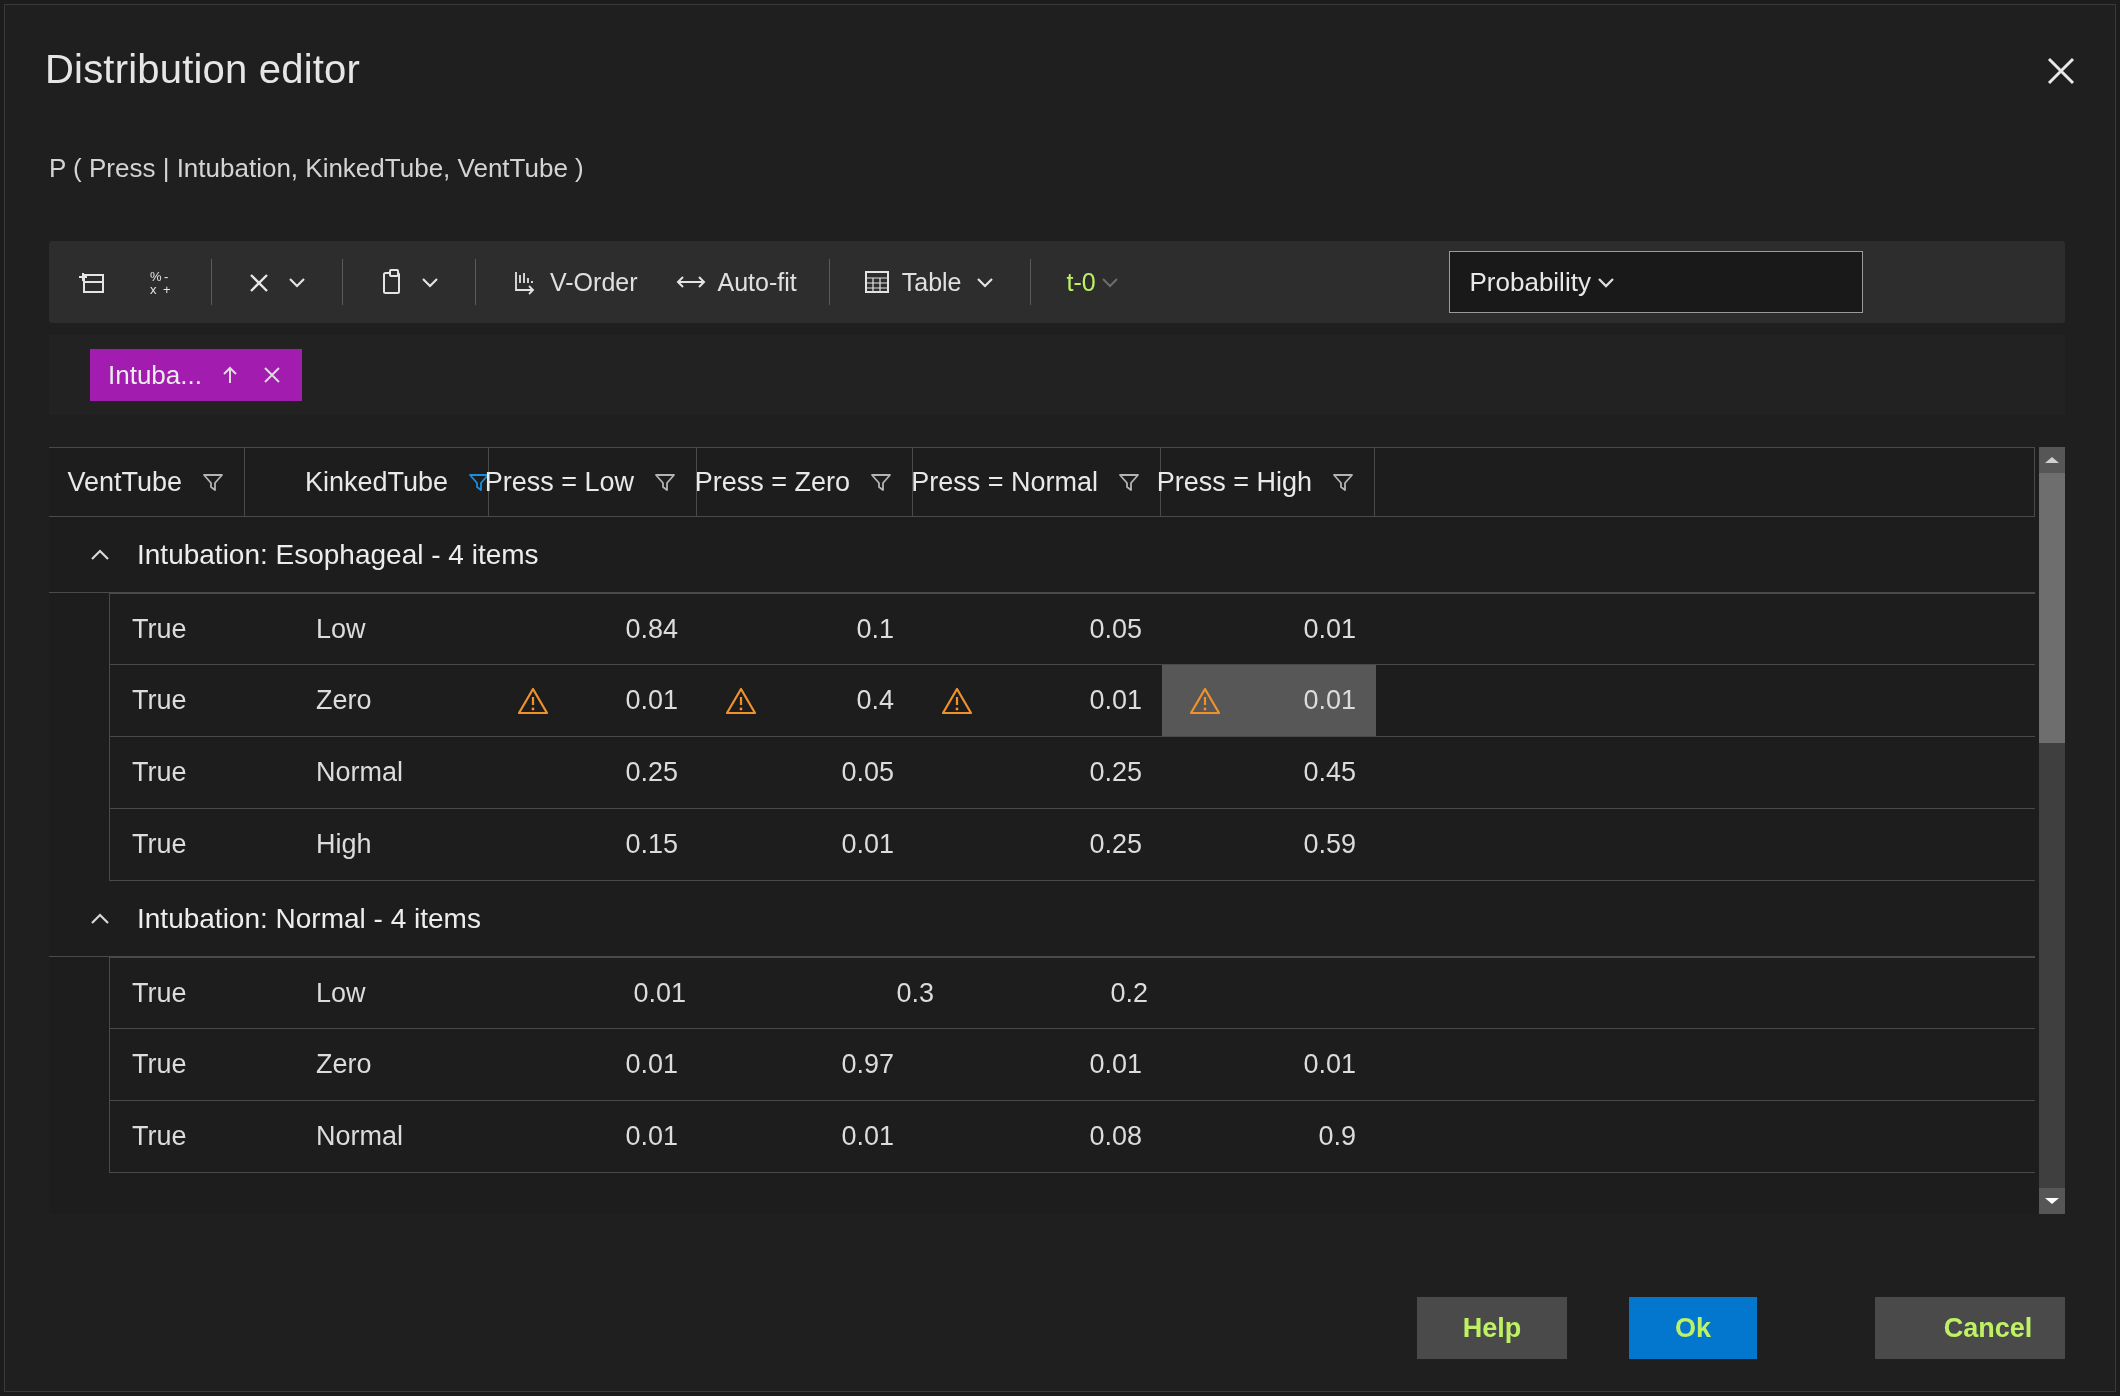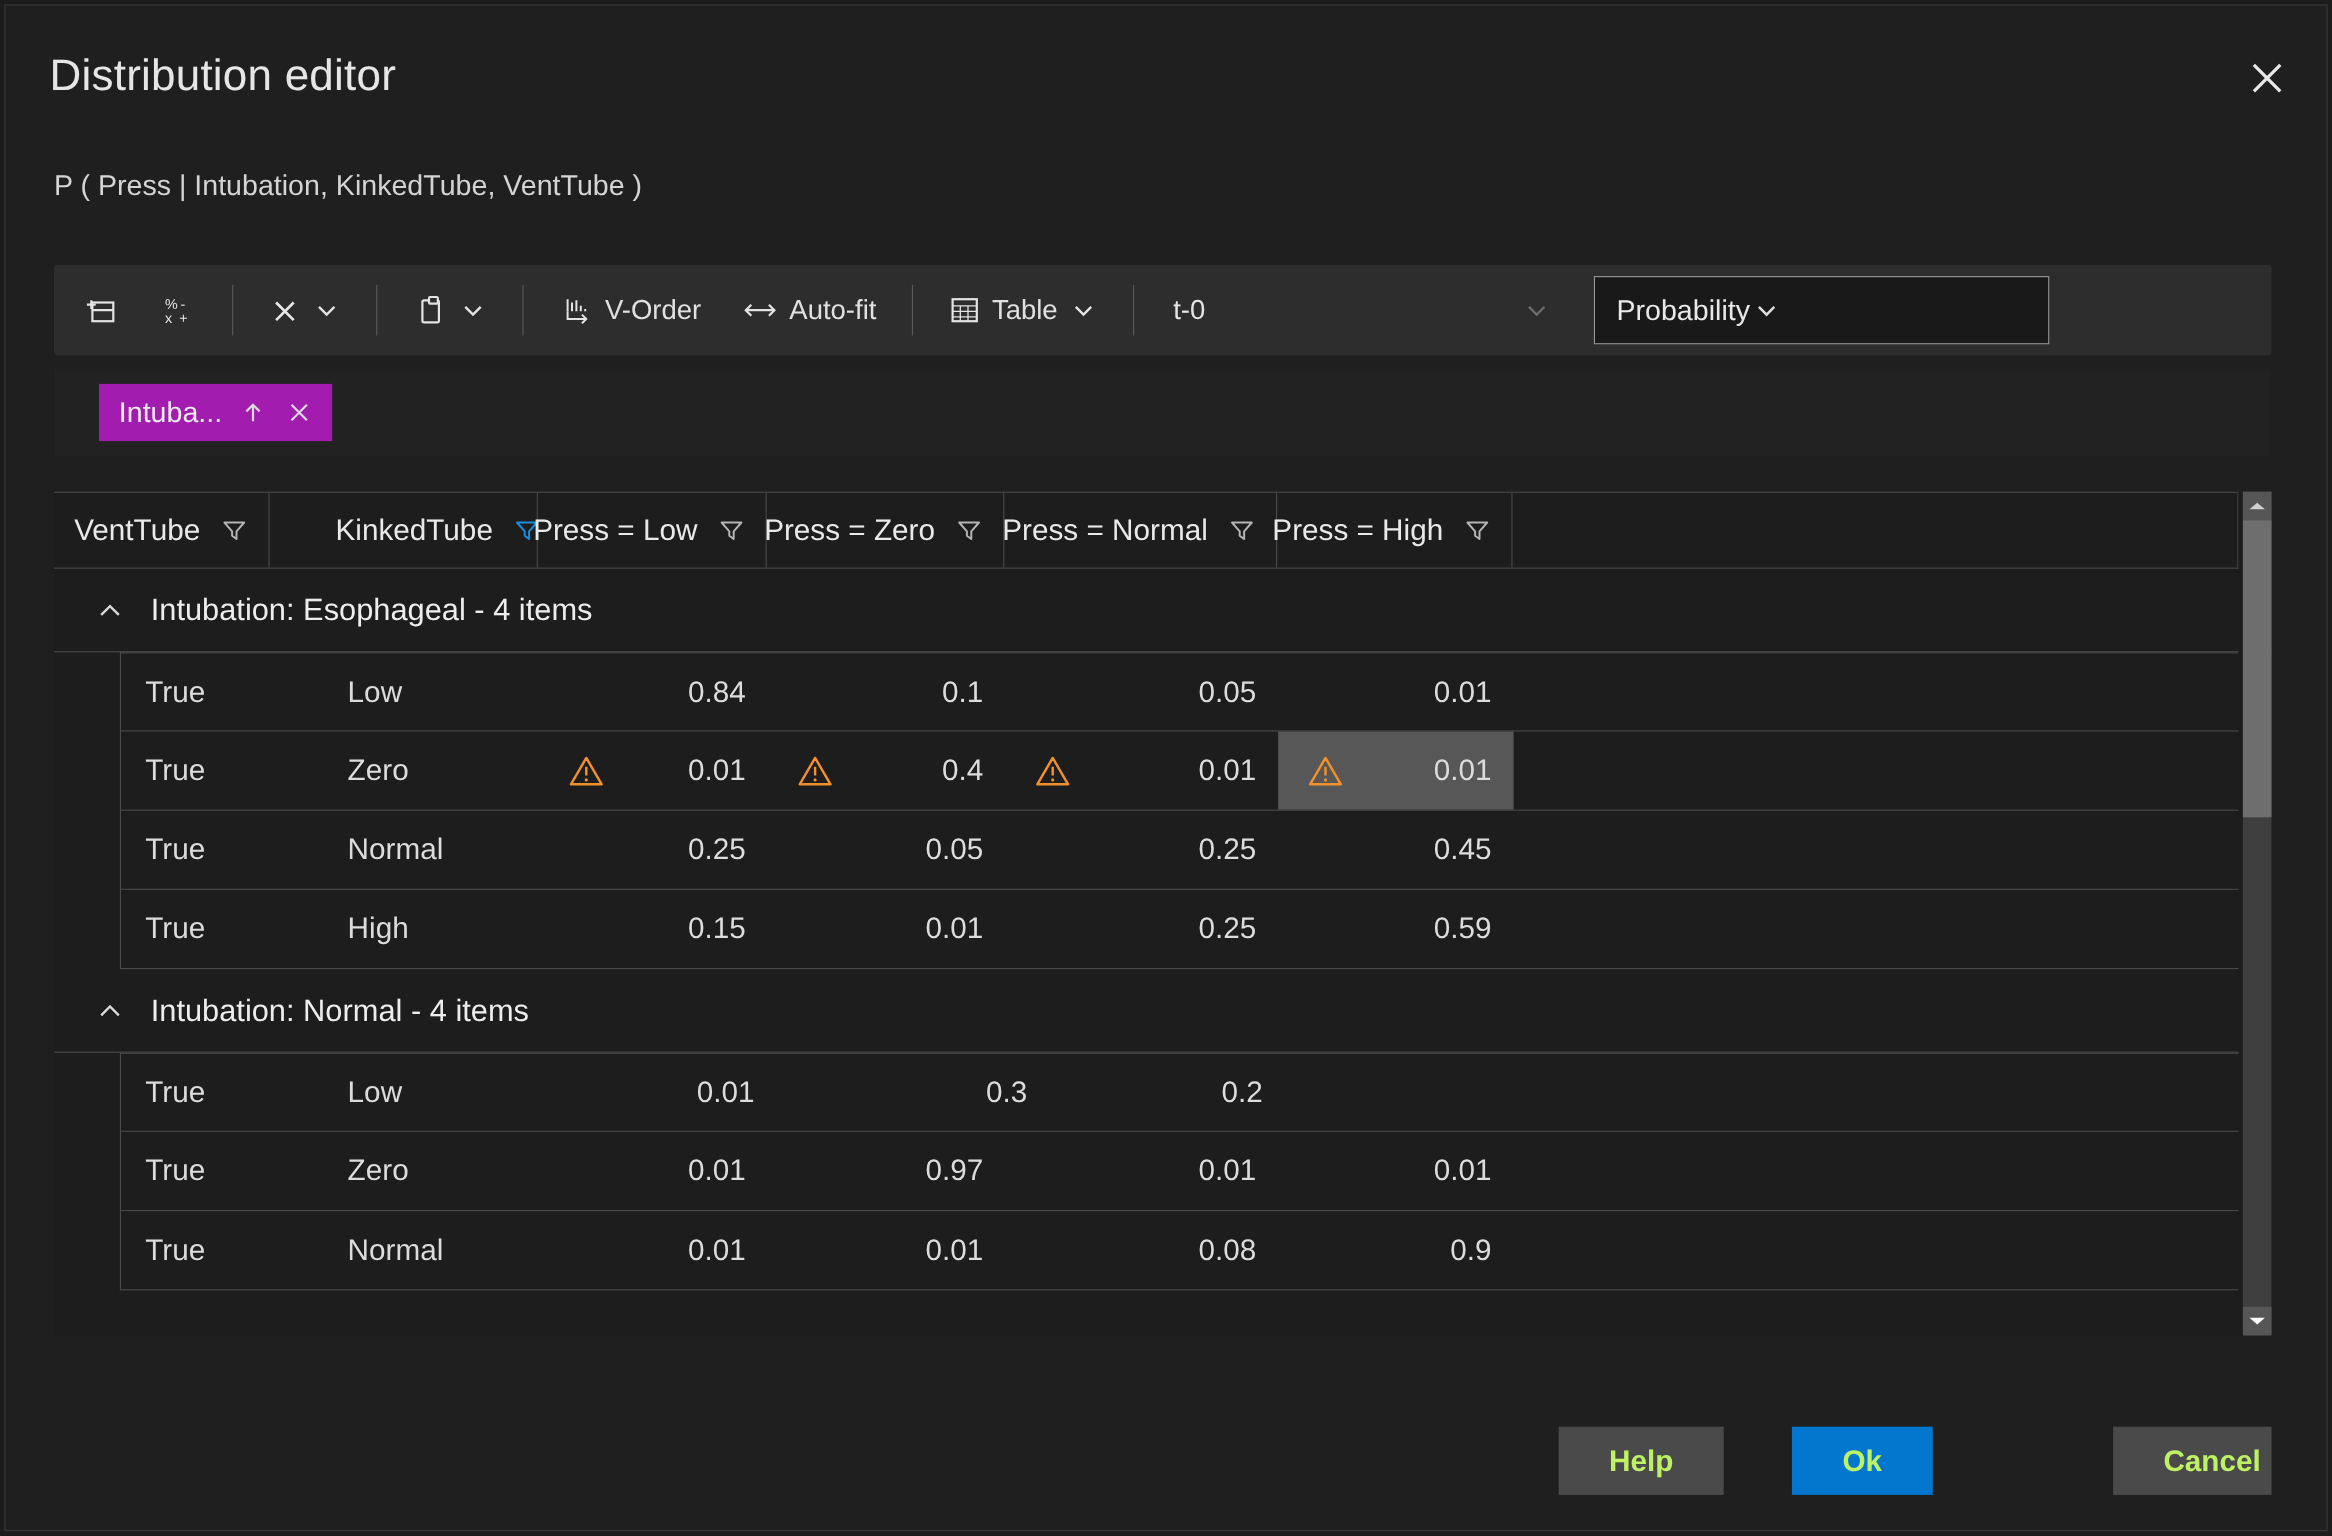--- a/index.html
+++ b/index.html
@@ -70,23 +70,22 @@
     margin: 0 14px;
     flex: 0 0 auto;
   }
   .tb-icon { display: flex; align-items: center; justify-content: center; }
   .chev { display:flex; align-items:center; }
 
   .t0-field {
     margin-left: 4px;
     width: 378px; height: 54px;
     display: flex; align-items: center;
-    justify-content: space-between;
     padding: 0 16px 0 18px;
-    color: #e5e5e5;
+    color: #bef264;
     font-size: 25px;
     cursor: pointer;
   }
   .prob-select {
     margin-left: 22px;
     width: 414px; height: 62px;
     background: #191919;
     border: 1px solid #9a9a9a;
     display: flex; align-items: center;
     justify-content: flex-start;
@@ -230,21 +229,21 @@
     display: flex; align-items: center; justify-content: center;
     font-size: 27px; font-weight: bold;
     color: #bef264;
     background: #4a4a4a;
     cursor: pointer;
     user-select: none;
   }
   .btn.primary { background: #0277cd; }
   #btn-help   { right: 548px; width: 150px; }
   #btn-ok     { right: 358px; width: 128px; }
-  #btn-cancel { right: 50px;  width: 144px; padding-left: 36px; }
+  #btn-cancel { right: 50px;  width: 190px; padding-left: 36px; }
 </style>
 </head>
 <body>
 
 <div id="dialog">
 
   <div class="title-row">
     <div class="dlg-title">Distribution editor</div>
     <div class="close-btn">
       <svg width="40" height="40" viewBox="0 0 40 40">

